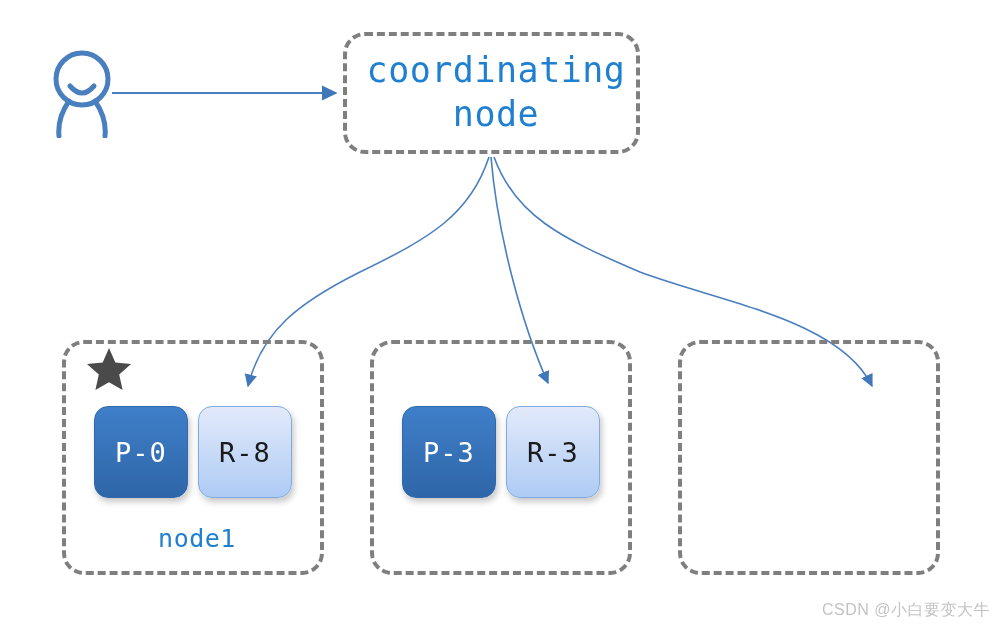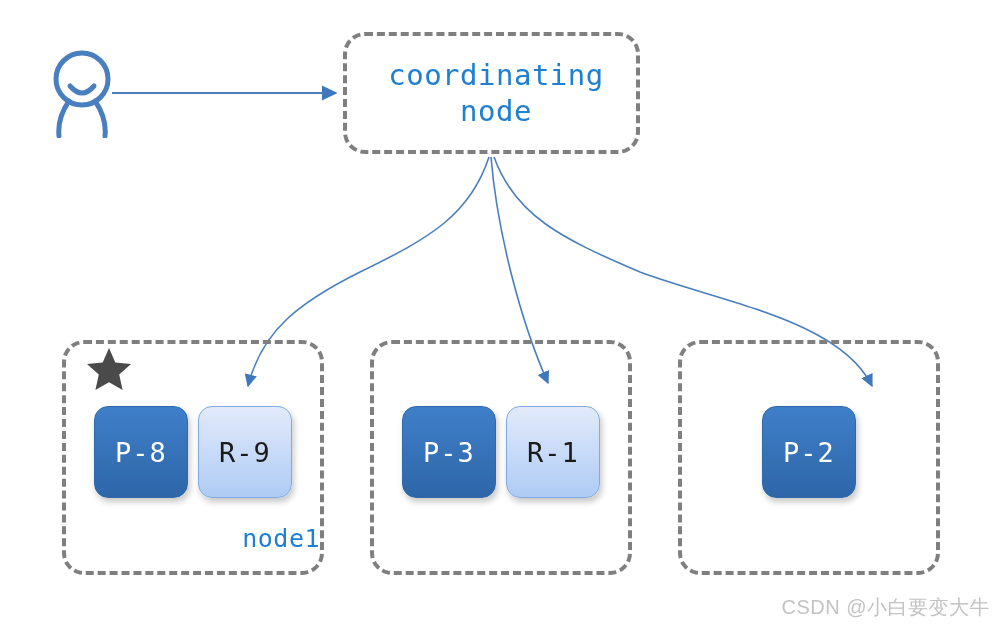--- a/index.html
+++ b/index.html
@@ -45,42 +45,42 @@
     left: 343px;
     top: 32px;
     width: 297px;
     height: 122px;
     display: flex;
     align-items: center;
     justify-content: center;
   }
   #coordinating-node .cn-label {
     color: #1f7fd0;
-    font-size: 29px;
+    font-size: 35px;
     line-height: 1.25;
     text-align: center;
     letter-spacing: 0.5px;
     white-space: pre-line;
     margin-left: 9px;
   }
 
   
   .node-box {
     height: 235px;
   }
   #node-box-1 { left: 62px;  top: 340px; width: 262px; }
   #node-box-2 { left: 370px; top: 340px; width: 262px; }
   #node-box-3 { left: 678px; top: 340px; width: 262px; }
 
   .node-label {
     position: absolute;
     left: 8px;
     right: 0;
     bottom: 18px;
-    text-align: right;
+    text-align: center;
     color: #1f7fd0;
     font-size: 25px;
     letter-spacing: 0.5px;
   }
 
   
   .master-star {
     position: absolute;
     left: 20px;
     top: 2px;
@@ -122,21 +122,21 @@
     border: 1px solid #7fabe0;
   }
 
   
   #watermark {
     position: absolute;
     right: 14px;
     bottom: 8px;
     color: #c3c3c3;
     font-family: "Liberation Sans", sans-serif;
-    font-size: 20px;
+    font-size: 16px;
     letter-spacing: 0.5px;
     white-space: nowrap;
   }
 </style>
 </head>
 <body>
 
 <div id="canvas">
 
   <svg id="wires" viewBox="0 0 1004 629">
@@ -177,34 +177,33 @@
 node</div>
   </div>
 
   <div id="node-box-1" class="dashbox node-box">
     <div class="master-star">
       <svg viewBox="0 0 46 46" width="46" height="46">
         <path d="M23,2 L29.3,16.4 L45,18 L33.2,28.6 L36.6,44 L23,36.2 L9.4,44 L12.8,28.6 L1,18 L16.7,16.4 Z" fill="#4a4a4a"></path>
       </svg>
     </div>
     <div class="shard-row">
-      <div class="shard primary">P-8</div>
-      <div class="shard replica">R-9</div>
+      <div class="shard primary">P-0</div>
+      <div class="shard replica">R-8</div>
     </div>
     <div class="node-label">node1</div>
   </div>
 
   <div id="node-box-2" class="dashbox node-box">
     <div class="shard-row">
       <div class="shard primary">P-3</div>
-      <div class="shard replica">R-1</div>
+      <div class="shard replica">R-3</div>
     </div>
   </div>
 
   <div id="node-box-3" class="dashbox node-box">
     <div class="shard-row">
-      <div class="shard primary">P-2</div>
     </div>
   </div>
 
   <div id="watermark">CSDN @小白要变大牛</div>
 
 </div>
 
 </body></html>

